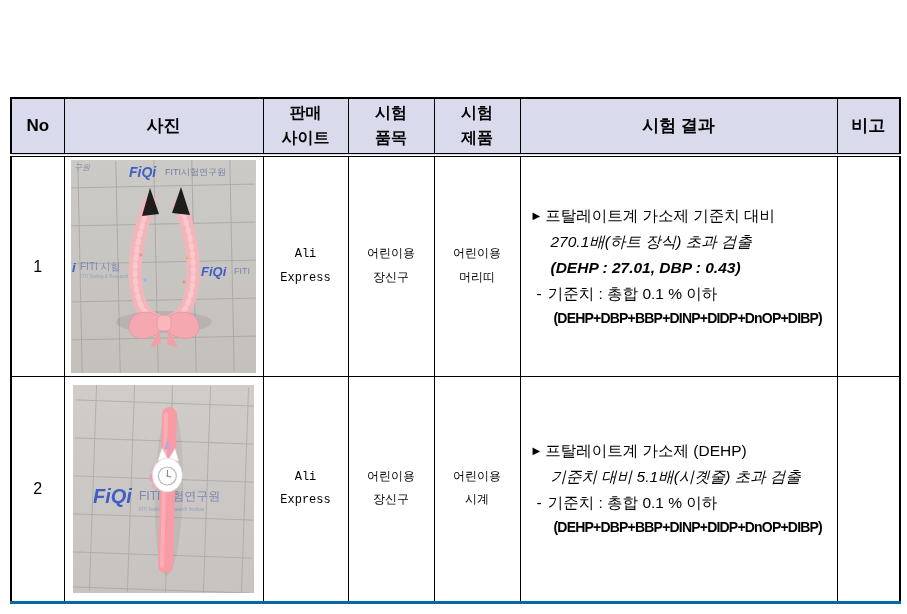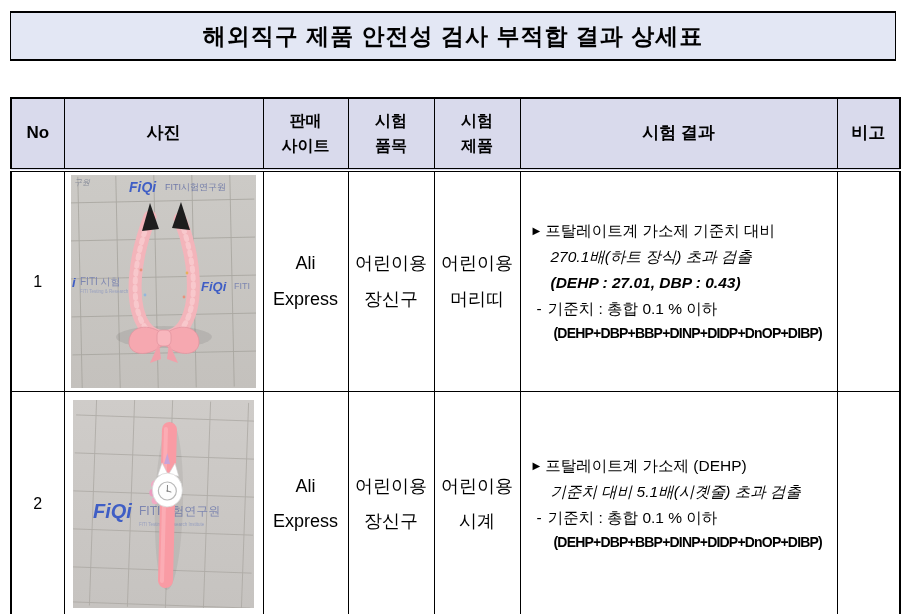--- a/index.html
+++ b/index.html
@@ -24,32 +24,32 @@
     font-size:23px; font-weight:bold; letter-spacing:1px;
   }
 
   
   table.results {
     position:absolute; left:10px; top:97px;
     width:889px; border-collapse:collapse; table-layout:fixed;
     border:2px solid #000;
   }
   th, td { border:1px solid #000; text-align:center; vertical-align:middle; padding:0; }
-  thead tr { height:72px; }
+  thead tr { height:57px; }
   thead th {
     background:#d9daec; font-size:17px; font-weight:bold;
     border-bottom:4px double #000;
   }
   thead th .hline { line-height:1.55; }
   tbody tr.row1 { height:221px; }
   tbody tr.row2 { height:226px; }
   tbody tr.row2 td { border-bottom:3px solid #0369a1; }
   td.no-cell { font-size:16px; }
   td.two-line, th.two-line { font-size:16px; }
-  td.two-line .tline { line-height:1.95; font-size:18px; }
+  td.two-line .tline { line-height:1.95; font-size:12px;font-family:Liberation Mono, monospace; }
   td.photo-cell { padding:3px 0;margin-top:11px; }
   td.photo-cell svg { display:block; margin:0 auto; }
 
   
   td.result-cell { text-align:left; padding:4px 4px 4px 6px; overflow:hidden;margin-top:38px; }
   .rline { line-height:1.68; font-size:15.5px; white-space:nowrap; padding-left:6px; }
   .rline .tri { font-size:10px; margin-right:5px; position:relative; top:-2px; }
   .rline .dashm { margin-right:6px; }
   .l-cont { padding-left:24px;font-style:italic; }
   .l-dash { padding-left:10px; }
@@ -57,23 +57,20 @@
   .l-chem {
     padding-left:27px; font-size:14px; font-weight:700; letter-spacing:-0.8px;
   }
   td.remark-cell { font-size:15px; }
 </style>
 </head>
 <body>
 
 <div class="page">
 
-  <div class="title-box">
-    <span class="title-text">해외직구 제품 안전성 검사 부적합 결과 상세표</span>
-  </div>
 
   <table class="results">
     <colgroup>
       <col style="width:53px">
         <col style="width:199px">
         <col style="width:85px">
       <col style="width:86px">
         <col style="width:86px">
         <col style="width:317px">
       <col style="width:63px">

